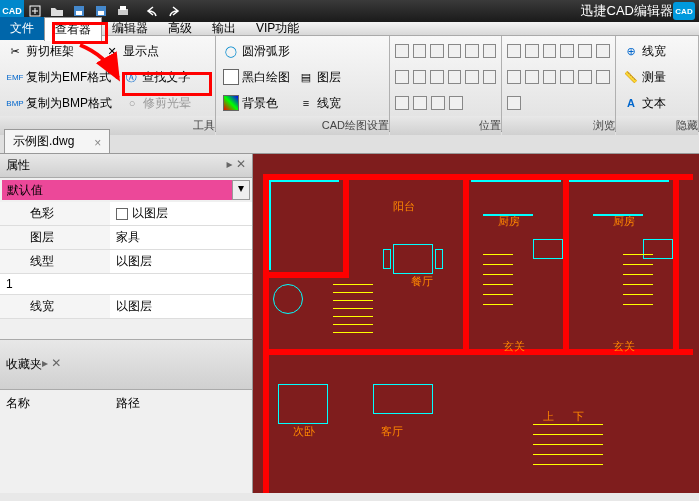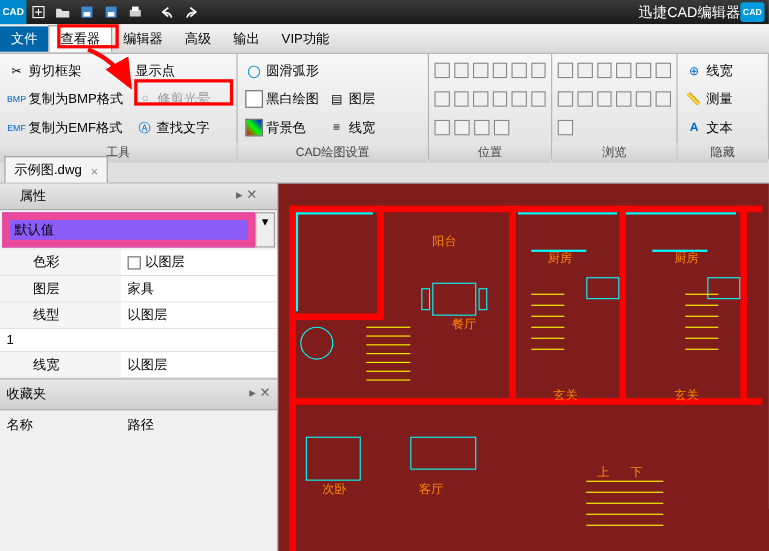--- a/index.html
+++ b/index.html
@@ -2,49 +2,49 @@
 <html><head>
 <meta charset="utf-8">
 <style>
 *{box-sizing:border-box;margin:0;padding:0;font-family:"Microsoft YaHei",sans-serif;font-size:12px}
 body{width:699px;height:501px;background:#e8e8e8;overflow:hidden;position:relative}
 .titlebar{height:22px;background:linear-gradient(#3a3a3a,#1a1a1a);display:flex;align-items:center;color:#fff}
 .titlebar .cad-icon{width:24px;height:22px;background:#0088cc;color:#fff;display:flex;align-items:center;justify-content:center;font-size:9px;font-weight:bold}
 .titlebar .tb-btn{width:20px;height:20px;margin:0 1px;display:flex;align-items:center;justify-content:center}
 .titlebar .title{flex:1;text-align:right;font-size:13px}
 .titlebar .cad-right{width:22px;height:18px;background:#0099dd;border-radius:3px;margin-right:4px;display:flex;align-items:center;justify-content:center;font-size:8px;font-weight:bold}
-.menubar{height:27px;background:linear-gradient(#f5f5f5,#d8d8d8);display:flex;align-items:center;border-bottom:1px solid #aaa}
+.menubar{height:14px;background:linear-gradient(#f5f5f5,#d8d8d8);display:flex;align-items:center;border-bottom:1px solid #aaa}
 .menu-item{padding:3px 10px;cursor:pointer}
 .menu-item.file{background:#0066aa;color:#fff}
 .menu-item.active{background:#fff;border:1px solid #999;border-bottom:none}
 .highlight-red{border:3px solid #ff0000;position:absolute}
 .ribbon{height:96px;background:linear-gradient(#f8f8f8,#e0e0e0);display:flex;border-bottom:1px solid #999}
 .ribbon-group{border-right:1px solid #b0b0b0;padding:2px 4px;display:flex;flex-direction:column}
 .ribbon-group .items{flex:1}
-.ribbon-group .label{text-align:center;font-size:11px;color:#444;padding:2px 0;background:linear-gradient(#e8e8e8,#d0d0d0);margin:0 -4px -2px -4px}
+.ribbon-group .label{text-align:right;font-size:11px;color:#444;padding:2px 0;background:linear-gradient(#e8e8e8,#d0d0d0);margin:0 -4px -2px -4px}
 .rb-row{display:flex;align-items:center;height:26px;gap:2px}
 .rb-item{display:flex;align-items:center;gap:3px;padding:2px 3px;white-space:nowrap}
 .rb-item.disabled{color:#999}
 .ico{width:16px;height:16px;display:inline-flex;align-items:center;justify-content:center;font-size:11px}
 .ico-box{border:1px solid #666;background:#fff}
 .tabs{height:22px;background:#e0e0e0;display:flex;align-items:flex-end;padding-left:4px;border-bottom:1px solid #999}
-.tab{background:#f5f5f5;border:1px solid #999;border-bottom:none;padding:3px 8px;display:flex;align-items:flex-end;gap:8px}
+.tab{background:#f5f5f5;border:1px solid #999;border-bottom:none;padding:3px 8px;display:flex;align-items:flex-end;gap:20px}
 .tab .x{color:#888;cursor:pointer}
 .workspace{display:flex;height:339px}
 .props{width:253px;background:#f0f0f0;display:flex;flex-direction:column;border-right:1px solid #999}
-.props-title{background:linear-gradient(#e8e8e8,#d0d0d0);padding:3px 18px;border-bottom:1px solid #aaa;display:flex;justify-content:space-between}
+.props-title{background:linear-gradient(#e8e8e8,#d0d0d0);padding:3px 6px;border-bottom:1px solid #aaa;display:flex;justify-content:space-between}
 .props-combo{display:flex;padding:2px}
-.props-combo input{flex:1;border:7px solid #ec4899;padding:2px 4px;background:#8b5cf6}
+.props-combo input{flex:1;border:1px solid #ec4899;padding:2px 4px;background:#ec4899}
 .props-combo .dd{width:18px;border:1px solid #999;background:#eee;text-align:center}
 .props-section{background:#d8d8d8;padding:3px 6px;border-top:1px solid #aaa;border-bottom:1px solid #aaa}
 .props-grid{flex:0 0 auto}
 .props-row{display:flex;border-bottom:1px solid #ddd}
 .props-row .k{width:110px;padding:3px 6px 3px 30px;background:#f5f5f5}
 .props-row .v{flex:1;padding:3px 6px;background:#fff}
-.fav-title{background:linear-gradient(#e8e8e8,#d0d0d0);padding:5px 6px;border-top:1px solid #aaa;border-bottom:1px solid #aaa;display:flex;justify-content:space-between;}
+.fav-title{background:linear-gradient(#e8e8e8,#d0d0d0);padding:16px 6px;border-top:1px solid #aaa;border-bottom:1px solid #aaa;display:flex;margin-top:20px}
 .fav-head{display:flex;padding:3px 0}
 .fav-head div{padding:2px 6px}
 .canvas{flex:1;background:#7f1d1d;position:relative;overflow:hidden}
 .wall{position:absolute;background:#ff0000}
 .wall-in{position:absolute;background:#00ffff}
 .room-label{position:absolute;color:#ff8800;font-size:11px}
 .furn{position:absolute;border:1px solid #00ffff}
 .stair{position:absolute}
 .stair .step{position:absolute;background:#ffff00;height:1px;width:100%}
 .arrow{position:absolute;width:60px;height:60px}
@@ -119,36 +119,36 @@
             <span class="ico">✂</span>
             <span>剪切框架</span>
           </div>
         <div class="rb-item" style="margin-left:22px">
             <span class="ico">✕</span>
             <span>显示点</span>
           </div>
       </div>
       <div class="rb-row">
         <div class="rb-item">
+            <span class="ico" style="color:#0066cc;font-size:8px">EMF</span>
+            <span>复制为EMF格式</span>
+          </div>
+        <div class="rb-item" style="margin-left:4px">
+            <span class="ico" style="color:#0066cc">Ⓐ</span>
+            <span>查找文字</span>
+          </div>
+      </div>
+      <div class="rb-row">
+        <div class="rb-item">
             <span class="ico" style="color:#0066cc;font-size:8px">BMP</span>
             <span>复制为BMP格式</span>
           </div>
         <div class="rb-item disabled" style="margin-left:4px">
             <span class="ico">○</span>
             <span>修剪光晕</span>
-          </div>
-      </div>
-      <div class="rb-row">
-        <div class="rb-item">
-            <span class="ico" style="color:#0066cc;font-size:8px">EMF</span>
-            <span>复制为EMF格式</span>
-          </div>
-        <div class="rb-item" style="margin-left:4px">
-            <span class="ico" style="color:#0066cc">Ⓐ</span>
-            <span>查找文字</span>
           </div>
       </div>
     </div>
     <div class="label">工具</div>
   </div>
 
   <div class="ribbon-group" style="width:174px">
     <div class="items">
       <div class="rb-row">
         <div class="rb-item">

